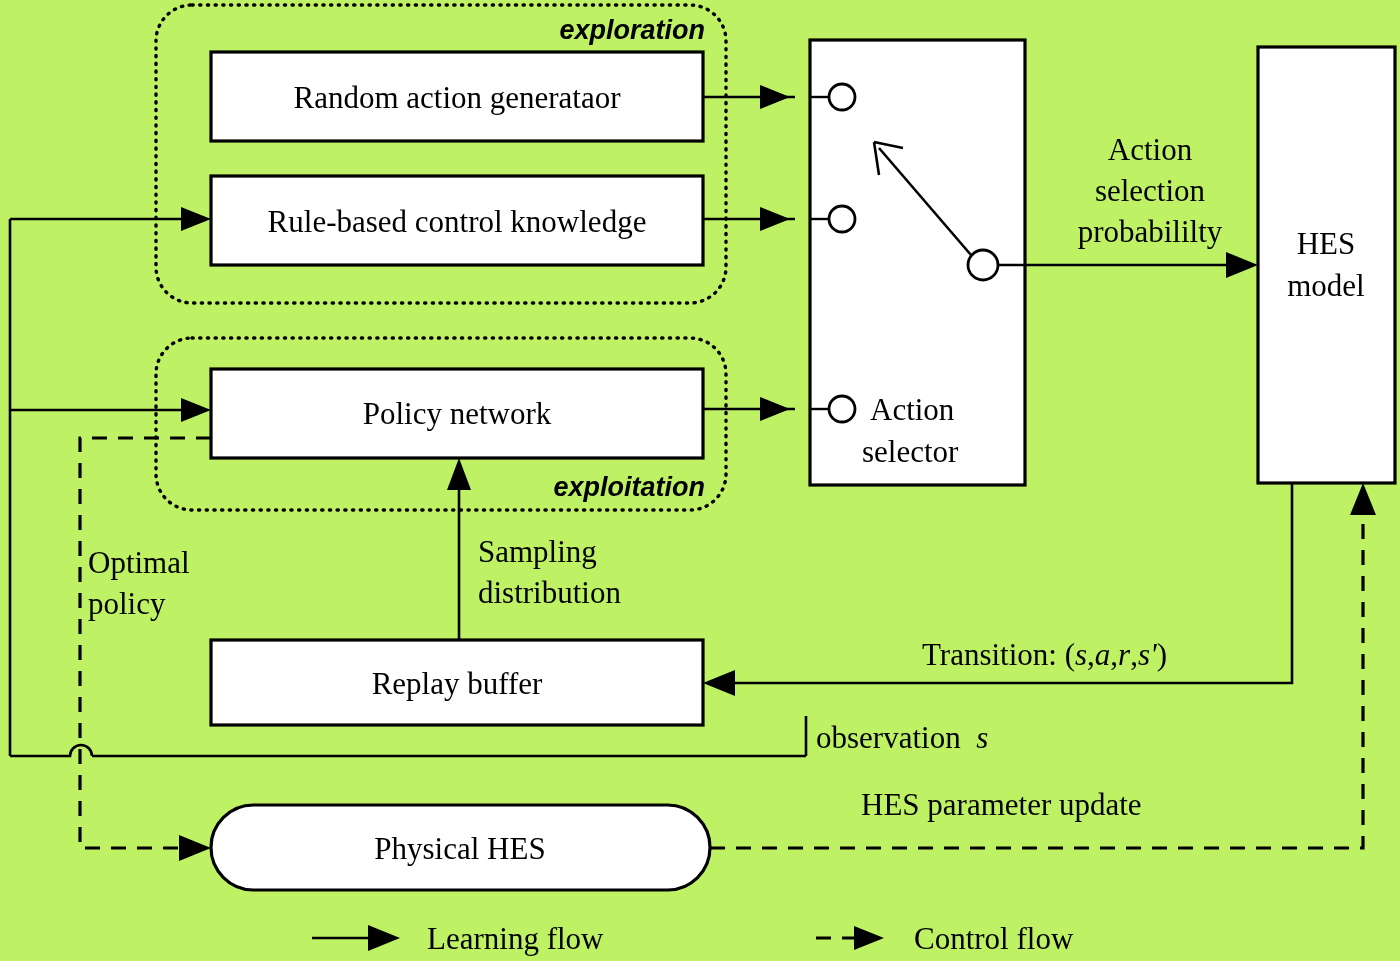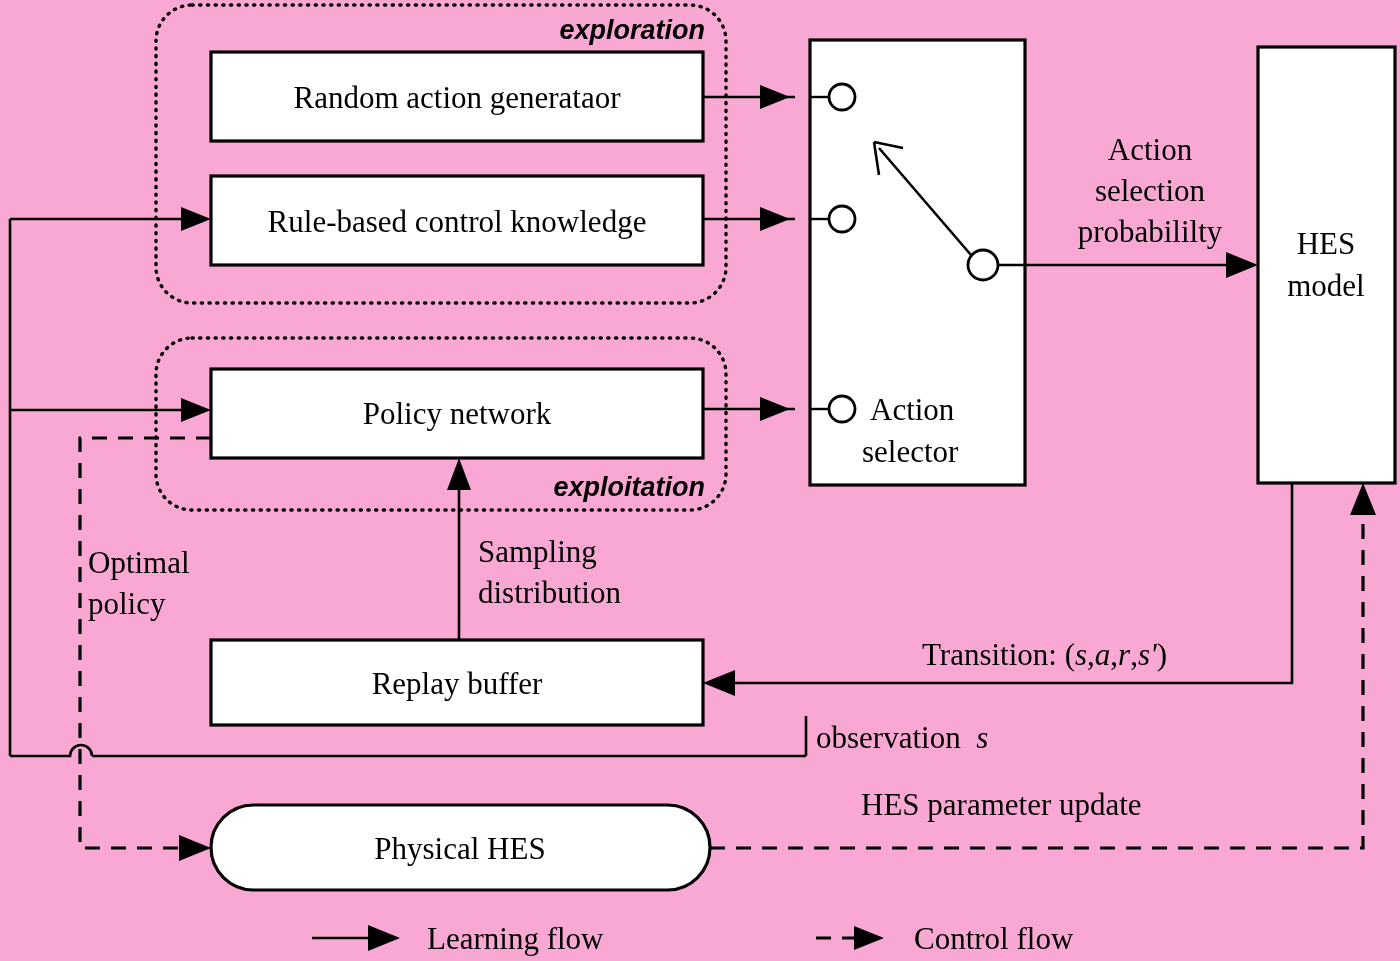--- a/index.html
+++ b/index.html
@@ -10,21 +10,21 @@
   body {
     width: 1400px;
     height: 961px;
     font-family: "Liberation Serif", "DejaVu Serif", serif;
     overflow: hidden;
   }
   #diagram-root {
     position: relative;
     width: 1400px;
     height: 961px;
-    background: #f9a8d4;
+    background: #bef264;
   }
   svg.diagram {
     position: absolute;
     top: 0;
     left: 0;
     width: 1400px;
     height: 961px;
   }
   .node-box {
     fill: #ffffff;

